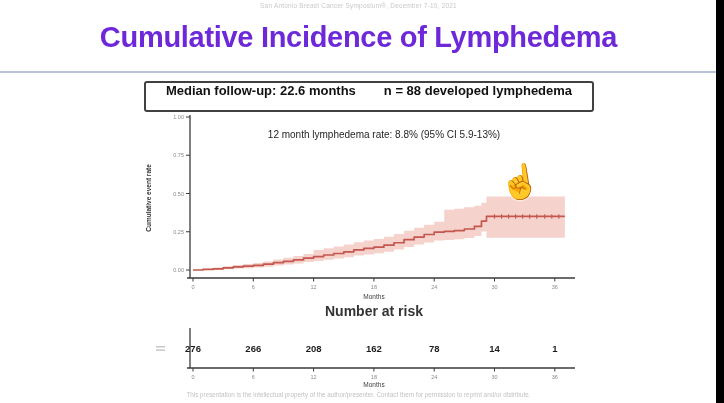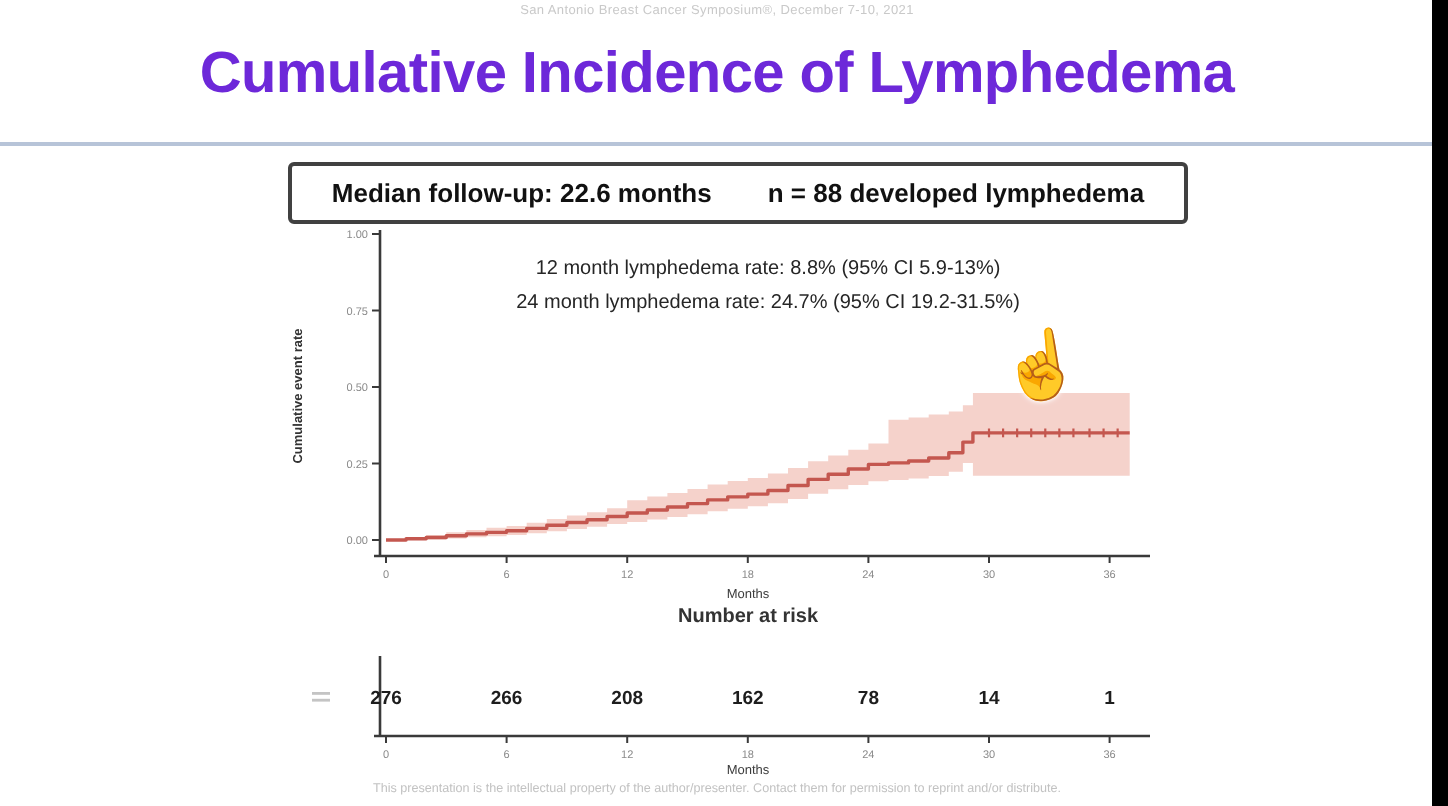--- a/index.html
+++ b/index.html
@@ -14,32 +14,32 @@
   .title{
     position:absolute; top:21px; left:0; width:717px; margin:0; text-align:center;
     font-size:29px; font-weight:700; color:#6d28d9; letter-spacing:-0.3px;
   }
   .title-rule{
     position:absolute; top:71px; left:0; width:717px; height:2px; background:#b7c4d8;
   }
   .stats-box{
     position:absolute; left:144px; top:81px; width:446px; height:27px;
     border:2px solid #414141; border-radius:3px; background:#fff;
-    display:flex; align-items:center; justify-content:center; gap:28px;
+    display:flex; justify-content:center; gap:28px;
     font-size:13px; font-weight:700; color:#111;
   }
   .annot{
     position:absolute; left:150px; top:126px; width:468px; text-align:center;
     font-size:10px; line-height:17px; color:#262626;
   }
   .plot-svg{ position:absolute; left:140px; top:110px; }
   .risk-svg{ position:absolute; left:140px; top:325px; }
   .risk-label{
     position:absolute; left:140px; top:303px; width:468px; text-align:center;
-    font-size:10px; font-weight:700; color:#333;
+    font-size:14px; font-weight:700; color:#333;
   }
   .footer{
     position:absolute; top:391px; left:0; width:717px; text-align:center;
     font-size:6.3px; color:#c2c2c2;
   }
   .cursor{
     position:absolute; left:500px; top:166px; font-size:33px; line-height:1;
     color:#171717; transform:rotate(-8deg);
     text-shadow:0 0 2px #fff, 0 0 3px #fff;
     user-select:none;
@@ -64,21 +64,20 @@
 
   <div class="title-rule"></div>
 
   <div class="stats-box">
     <span>Median follow-up: 22.6 months</span>
     <span>n = 88 developed lymphedema</span>
   </div>
 
   <div class="annot">
     <div>12 month lymphedema rate: 8.8% (95% CI 5.9-13%)</div>
-    <div>24 month lymphedema rate: 24.7% (95% CI 19.2-31.5%)</div>
   </div>
 
   <svg id="main-plot" class="plot-svg" width="475" height="195" viewBox="0 0 475 195">
     <g id="main-band">
         <path d="M53 160H63.05V158.47H73.1V157.552H83.15V156.175H93.2V154.951H103.25V153.88H113.30000000000001V152.962H123.35000000000001V151.432H133.4V149.443H143.45V147.76H153.5V146.077H163.55V144.088H173.60000000000002V140.11H183.65V138.274H193.70000000000002V136.438H203.75V134.449H213.8V132.30700000000002H223.85000000000002V130.471H233.9V128.941H243.95000000000002V126.799H254V124.045H264.05V120.679H274.1V117.77199999999999H284.15V114.86500000000001H294.20000000000005V111.805H304.25V99.871H314.3V98.8H324.35V97.27000000000001H334.40000000000003V95.74000000000001H341.435V92.67999999999999H346.46000000000004V86.56H424.85V86.56L424.85 127.87V127.87H346.46000000000004V121.444H341.435V125.881H334.40000000000003V128.023H324.35V129.247H314.3V130.012H304.25V130.624H294.20000000000005V132.46H284.15V134.602H274.1V136.897H264.05V139.498H254V141.64H243.95000000000002V143.17H233.9V144.394H223.85000000000002V145.618H213.8V147.148H203.75V148.525H193.70000000000002V149.749H183.65V150.973H173.60000000000002V152.044H163.55V153.421H153.5V154.492H143.45V155.563H133.4V156.63400000000001H123.35000000000001V157.552H113.30000000000001V158.164H103.25V158.623H93.2V159.235H83.15V159.694H73.1V160H63.05V160H53Z" fill="#f5d2cb" stroke="none"></path>
       </g>
     <g id="main-line">
         <path d="M53 160H63.05V159.388H73.1V158.776H83.15V157.858H93.2V156.94H103.25V156.175H113.30000000000001V155.41H123.35000000000001V154.186H133.4V152.656H143.45V151.279H153.5V149.902H163.55V148.219H173.60000000000002V146.536H183.65V145.006H193.70000000000002V143.476H203.75V141.793H213.8V139.957H223.85000000000002V138.427H233.9V137.05H243.95000000000002V135.214H254V132.766H264.05V129.706H274.1V127.105H284.15V124.50399999999999H294.20000000000005V122.209H304.25V121.444H314.3V120.526H324.35V118.996H334.40000000000003V116.39500000000001H341.435V111.03999999999999H346.46000000000004V106.45H424.85V106.45" fill="none" stroke="#c4574f" stroke-width="1.7" stroke-linejoin="round"></path>
         <line x1="354.5" x2="354.5" y1="104.25" y2="108.65" stroke="#c4574f" stroke-width="1.1"></line>
         <line x1="361.535" x2="361.535" y1="104.25" y2="108.65" stroke="#c4574f" stroke-width="1.1"></line>

